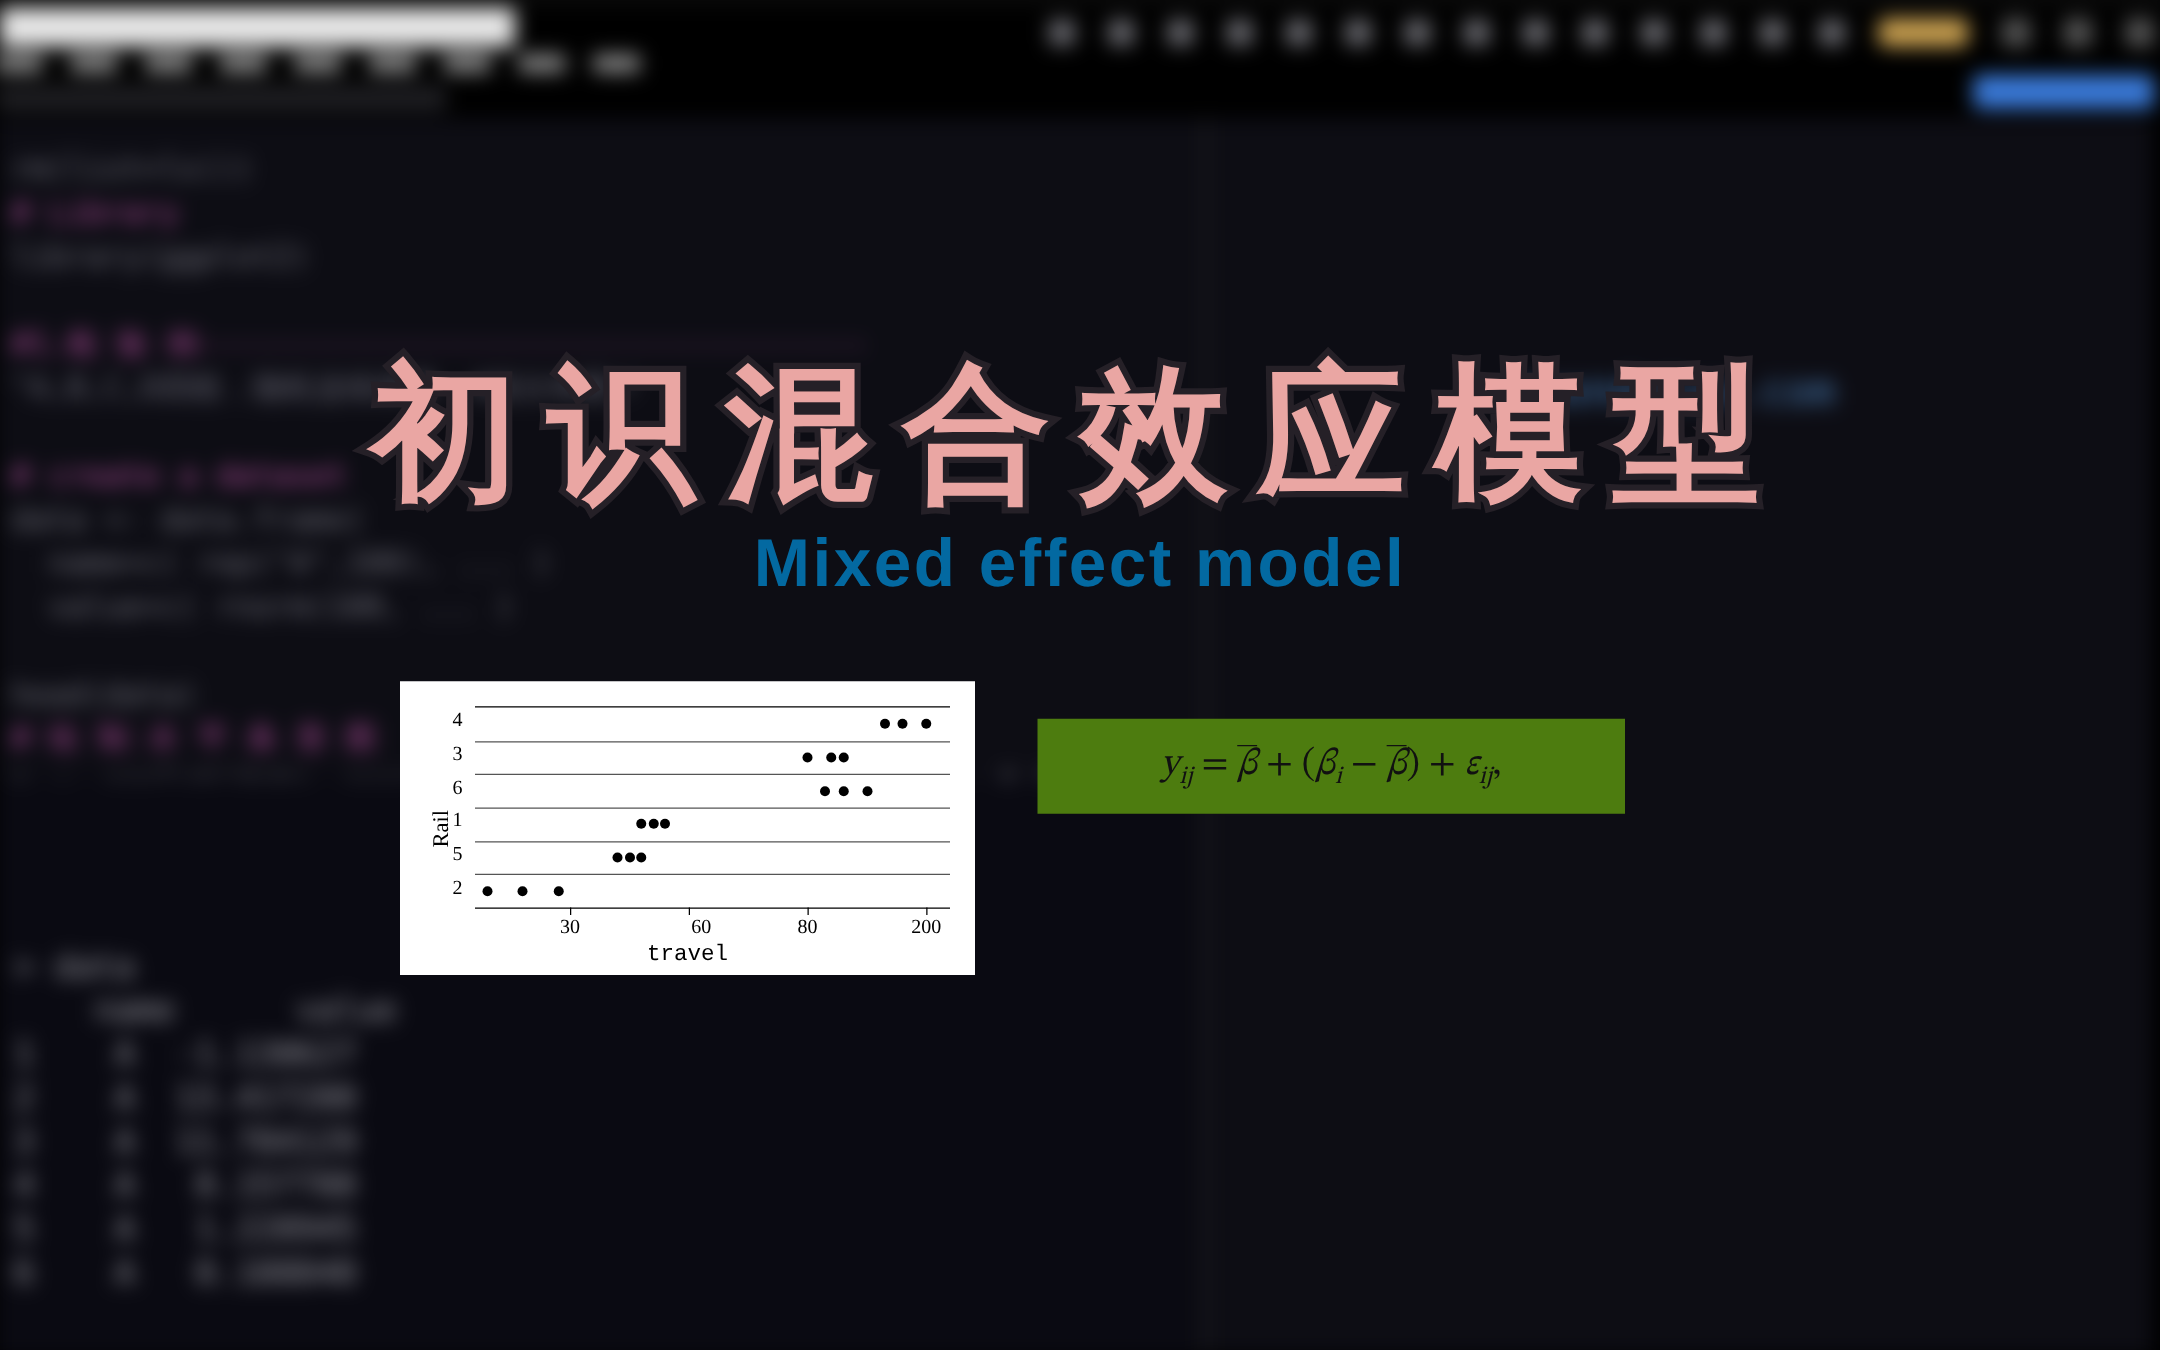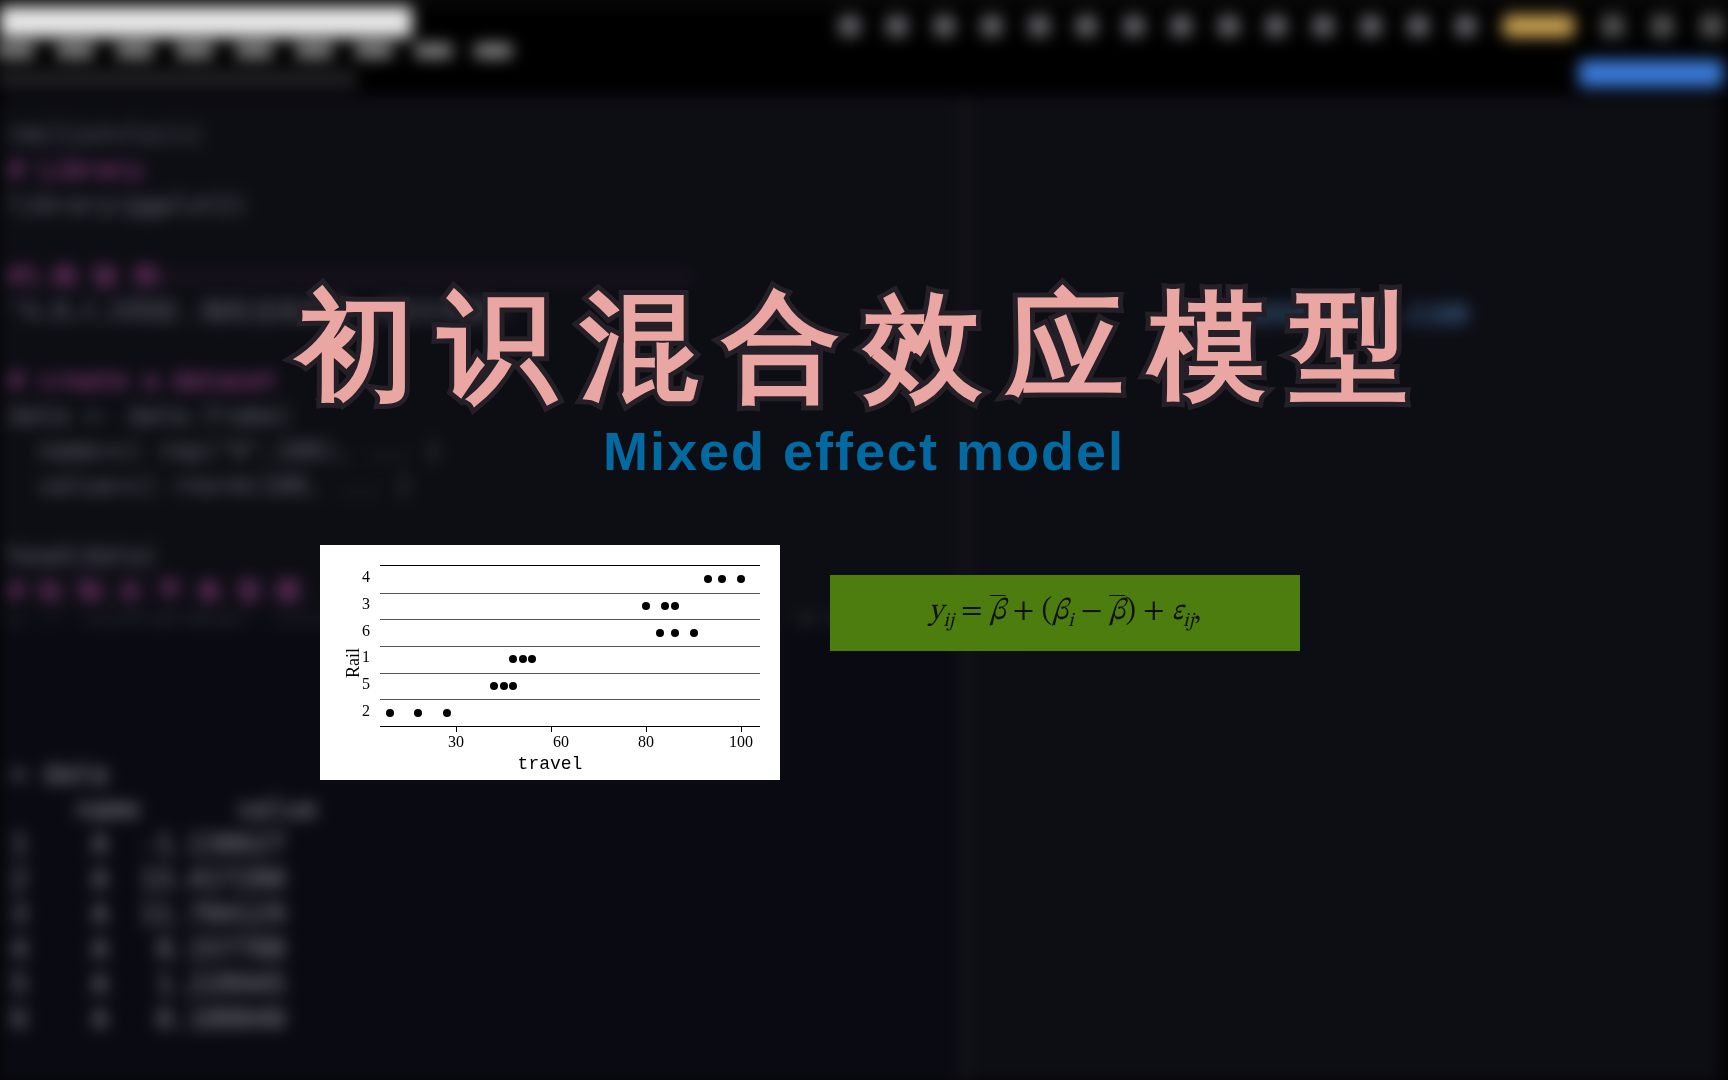--- a/index.html
+++ b/index.html
@@ -218,18 +218,18 @@
     </div>
 <div class="chart-ytick" style="right: auto; left: 42px; top: 23.3333px; position: absolute;">4</div>
     <div class="chart-ytick" style="right: auto; left: 42px; top: 50px; position: absolute;">3</div>
     <div class="chart-ytick" style="right: auto; left: 42px; top: 76.6667px; position: absolute;">6</div>
     <div class="chart-ytick" style="right: auto; left: 42px; top: 103.333px; position: absolute;">1</div>
     <div class="chart-ytick" style="right: auto; left: 42px; top: 130px; position: absolute;">5</div>
     <div class="chart-ytick" style="right: auto; left: 42px; top: 156.667px; position: absolute;">2</div>
     <div class="chart-xtick" style="left: 136px; top: 188px;">30</div>
     <div class="chart-xtick" style="left: 231px; top: 188px; margin-left: 10px;">60</div>
     <div class="chart-xtick" style="left: 326px; top: 188px; text-align: center;">80</div>
-    <div class="chart-xtick" style="left: 421px; top: 188px;">100</div>
+    <div class="chart-xtick" style="left: 421px; top: 188px;">200</div>
   </div>
 
 <div class="formula-card">
   <div class="formula" id="formula">y<sub>ij</sub> <span class="upright">=</span> <span class="bar">β</span> <span class="upright">+ (</span>β<sub>i</sub> <span class="upright">−</span> <span class="bar">β</span><span class="upright">) +</span> ε<sub>ij</sub><span class="upright">,</span></div>
 </div>
 
 </body></html>

